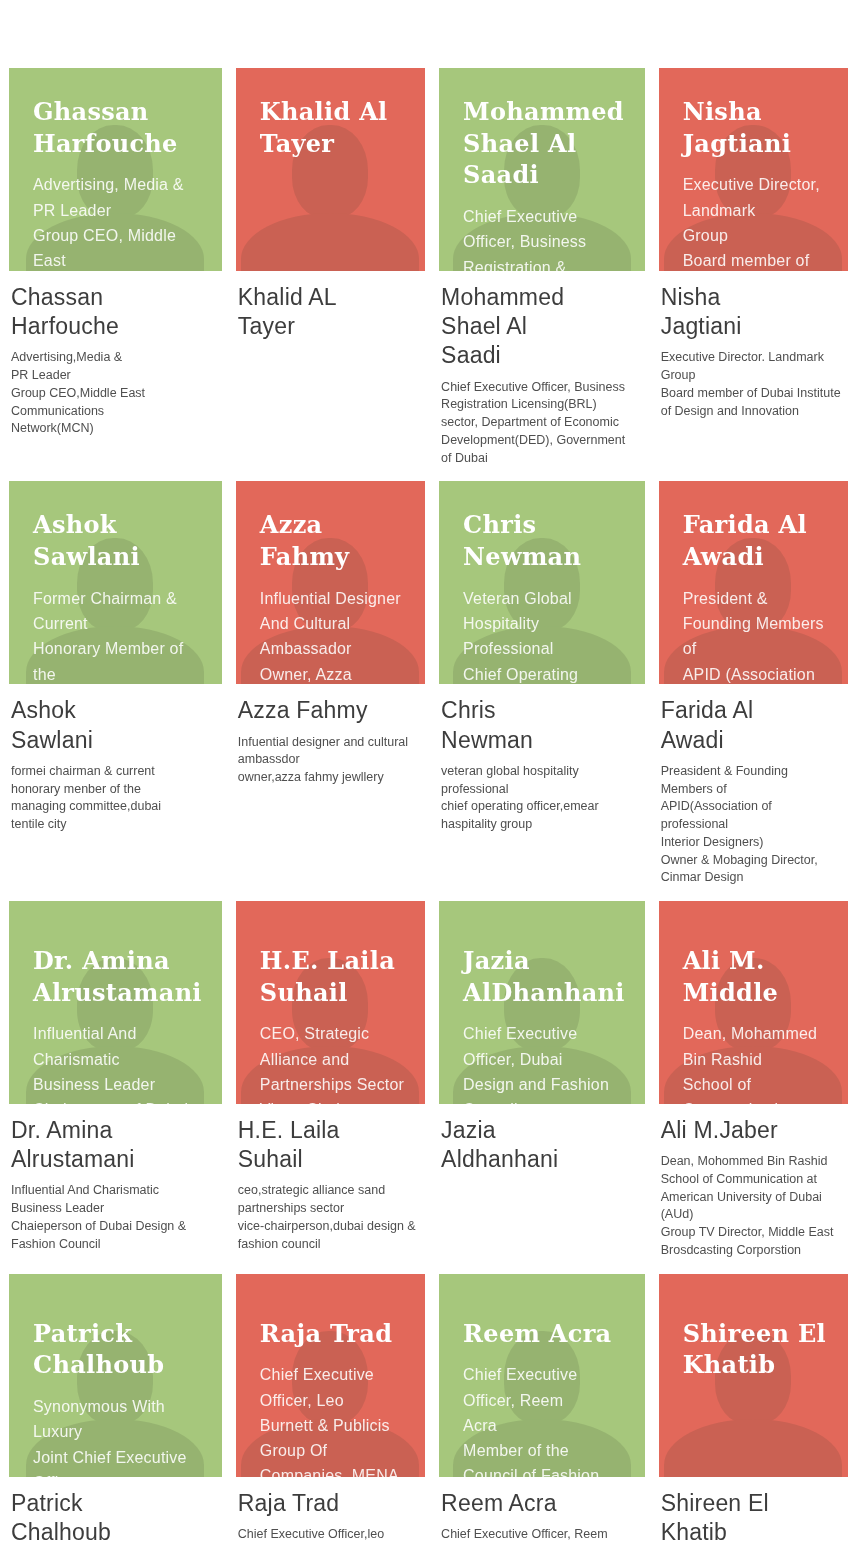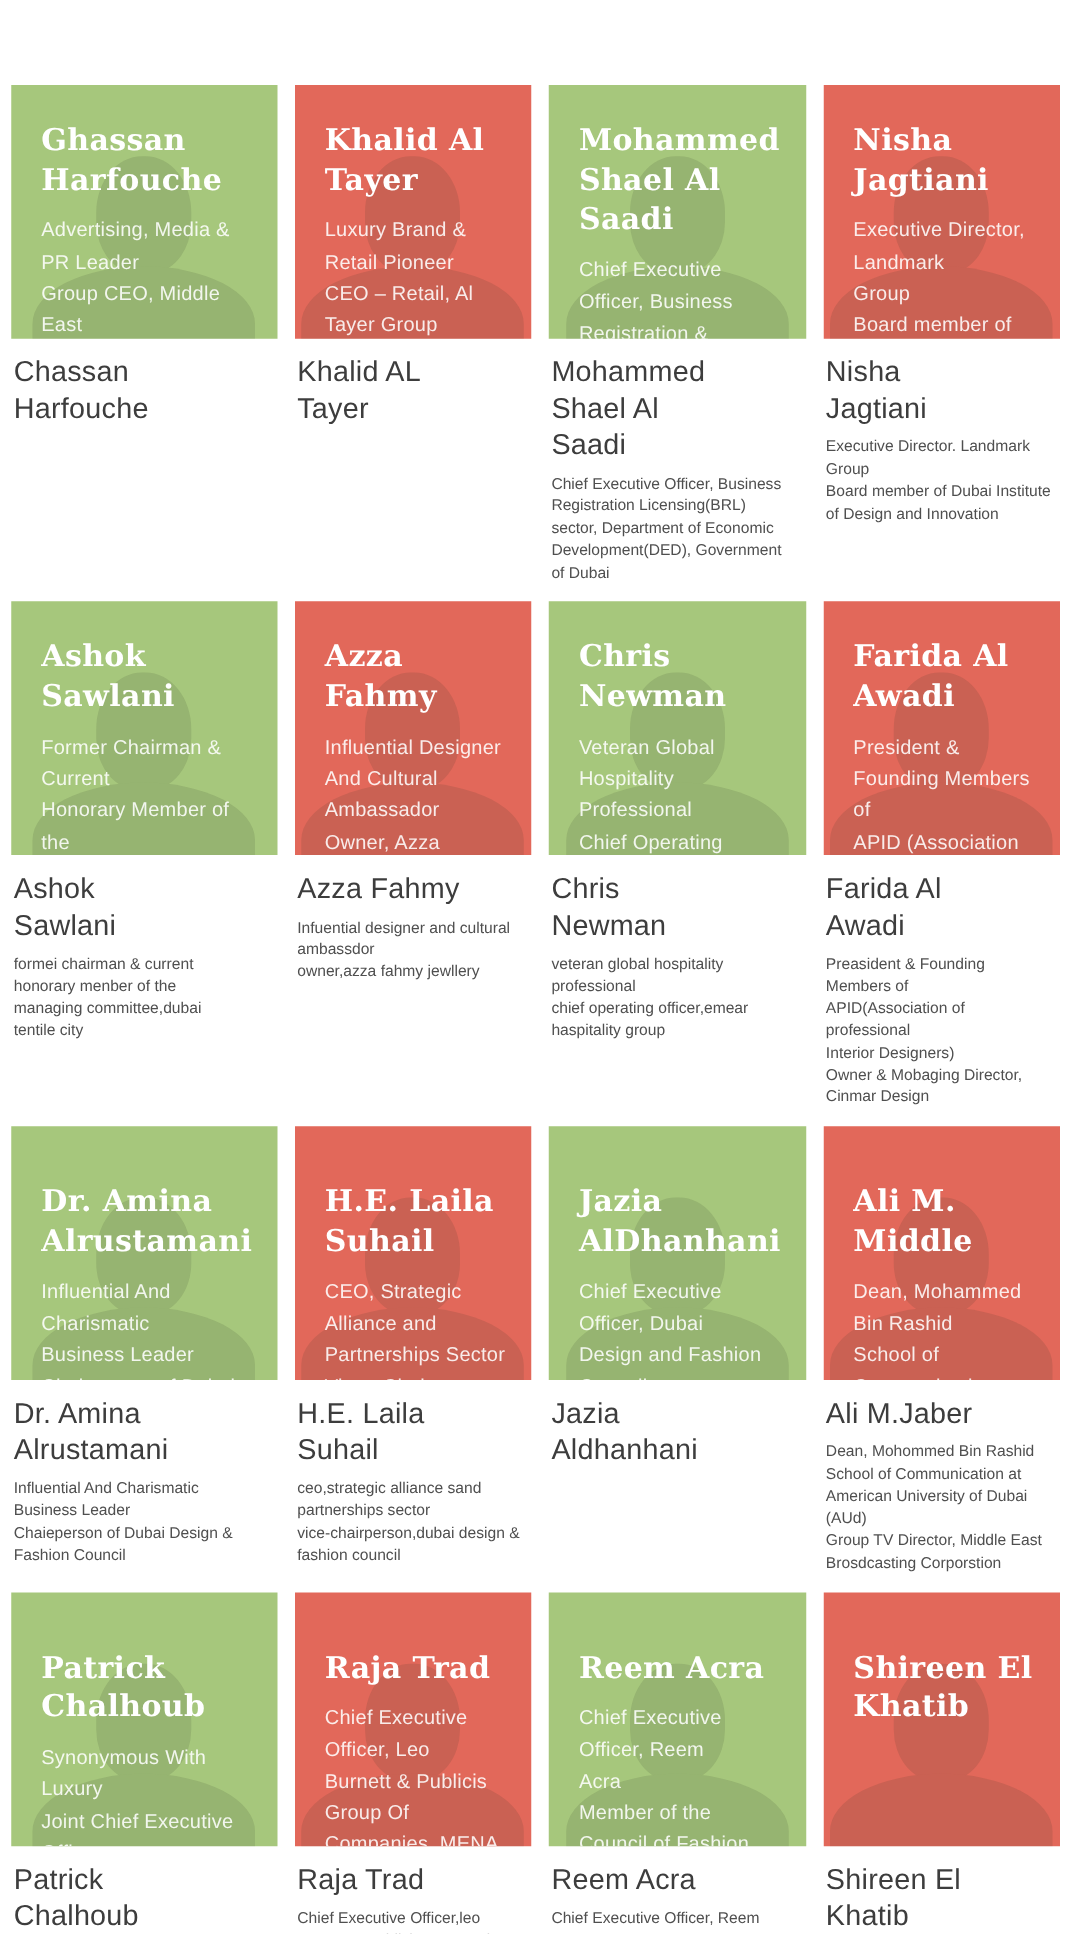--- a/index.html
+++ b/index.html
@@ -73,33 +73,36 @@
           </div>
         <h3 class="oname">Ghassan
 Harfouche</h3>
         <p class="osub">Advertising, Media &amp; PR Leader
 Group CEO, Middle East
 Communications Network (MCN)</p>
       </div>
       <div class="caption">
         <h4 class="cname">Chassan
 Harfouche</h4>
+        <p class="cdesc">Advertising,Media &amp;
+PR Leader
+Group CEO,Middle East
+Communications
+Network(MCN)</p>
       </div>
     </div>
 
     <div class="profile">
       <div class="card" data-color="red">
         <div class="ph">
             <div class="head"></div>
             <div class="shoulders"></div>
           </div>
         <h3 class="oname">Khalid Al
 Tayer</h3>
-        <p class="osub">Luxury Brand &amp; Retail Pioneer
-CEO – Retail, Al Tayer Group</p>
       </div>
       <div class="caption">
         <h4 class="cname">Khalid AL
 Tayer</h4>
       </div>
     </div>
 
     <div class="profile">
       <div class="card" data-color="green">
         <div class="ph">

